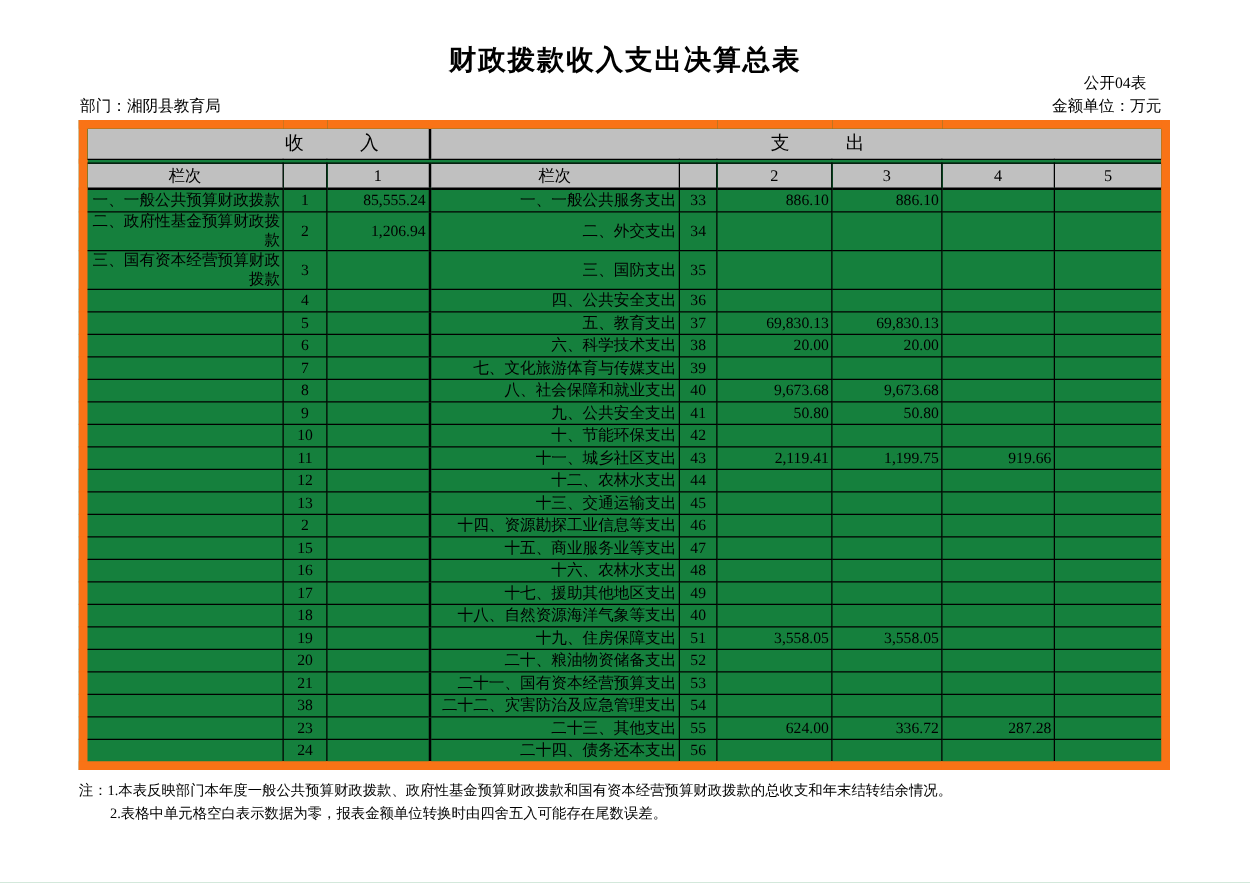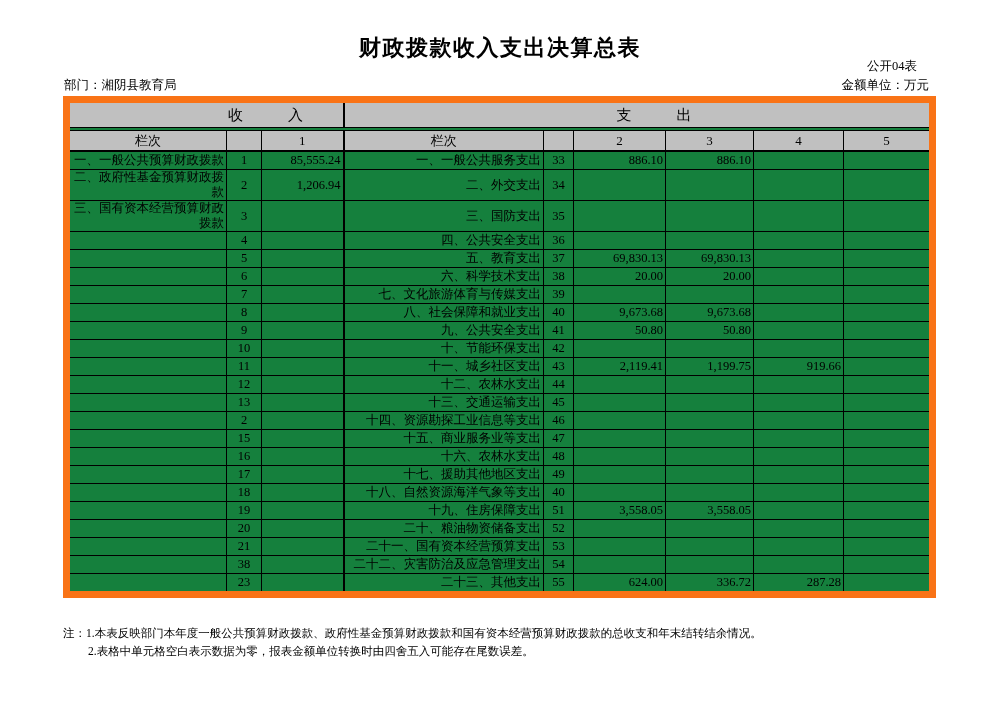--- a/index.html
+++ b/index.html
@@ -327,20 +327,31 @@
           <td class="td-item"></td>
           <td class="td-center">23</td>
           <td class="td-amt"></td>
           <td class="td-item sec-div">二十三、其他支出</td>
           <td class="td-center">55</td>
           <td class="td-amt">624.00</td>
           <td class="td-amt">336.72</td>
           <td class="td-amt">287.28</td>
           <td class="td-amt"></td>
         </tr>
+        <tr>
+          <td class="td-item"></td>
+          <td class="td-center">24</td>
+          <td class="td-amt"></td>
+          <td class="td-item sec-div">二十四、债务还本支出</td>
+          <td class="td-center">56</td>
+          <td class="td-amt"></td>
+          <td class="td-amt"></td>
+          <td class="td-amt"></td>
+          <td class="td-amt"></td>
+        </tr>
       </tbody>
   </table>
 
   <div class="notes">
     <div>注：1.本表反映部门本年度一般公共预算财政拨款、政府性基金预算财政拨款和国有资本经营预算财政拨款的总收支和年末结转结余情况。</div>
     <div class="note-line2">2.表格中单元格空白表示数据为零，报表金额单位转换时由四舍五入可能存在尾数误差。</div>
   </div>
 
 </div>
 

